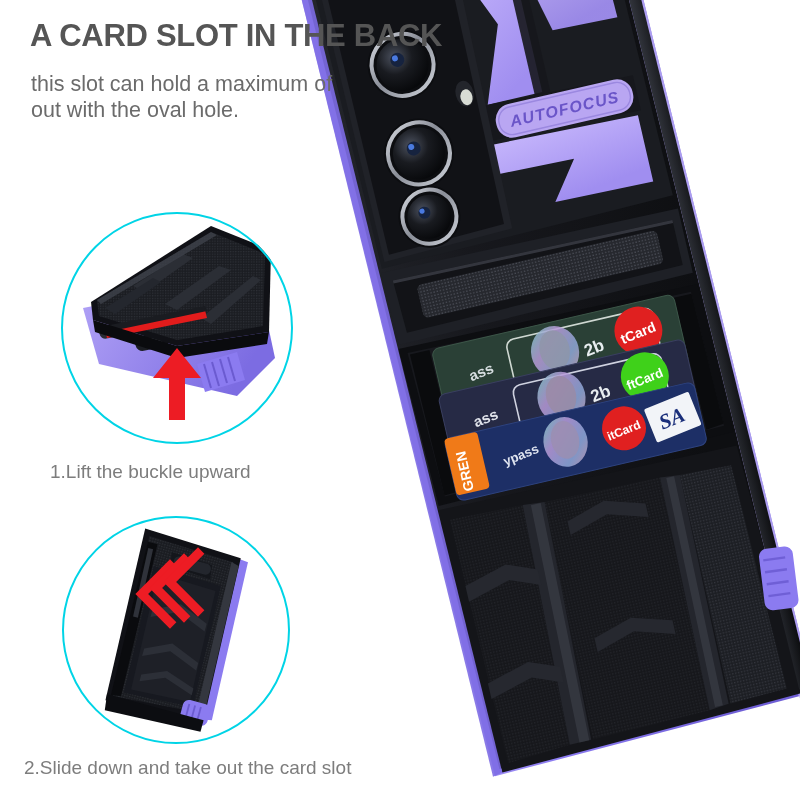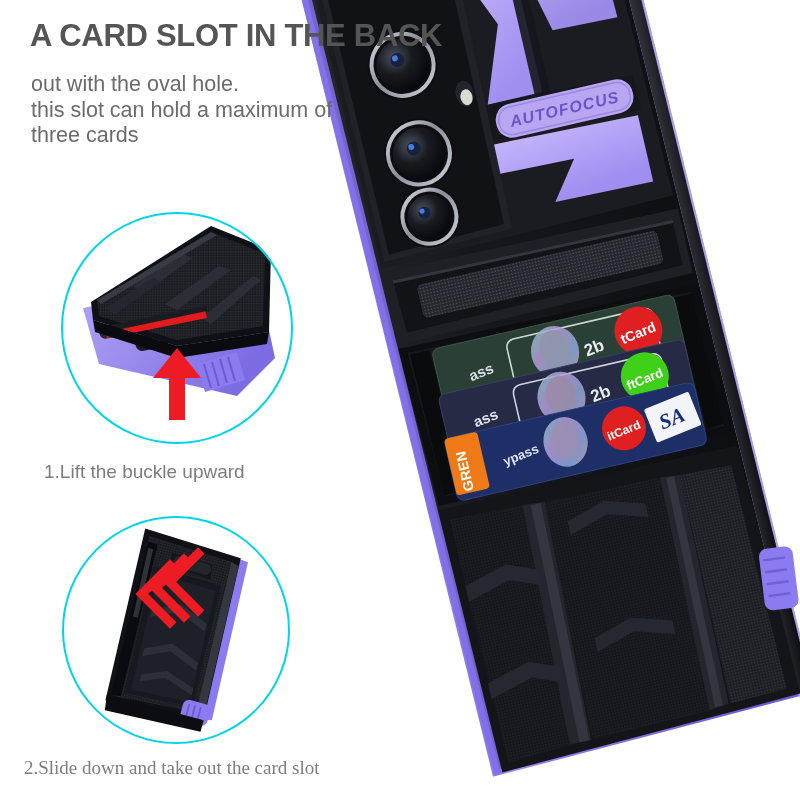--- a/index.html
+++ b/index.html
@@ -44,22 +44,22 @@
     color: #6b6b6b;
   }
   .subcopy div { white-space: nowrap; }
 
   .step-caption {
     position: absolute;
     font-size: 19px;
     color: #7d7d7d;
     white-space: nowrap;
   }
-  #cap1 { left: 44px; top: 461px; text-align: center; }
-  #cap2 { left: 24px; top: 757px; font-family: Liberation Serif, serif; }
+  #cap1 { left: 50px; top: 461px; text-align: center; }
+  #cap2 { left: 24px; top: 757px; }
 
   
   .inset {
     position: absolute;
     border-radius: 50%;
     border: 2px solid #00d4e6;
     box-sizing: border-box;
   }
   #inset1 { left: 61px; top: 212px; width: 232px; height: 232px; }
   #inset2 { left: 62px; top: 516px; width: 228px; height: 228px; }
@@ -382,21 +382,20 @@
         <path d="M 102 52 L 102 92 L 142 92" transform="rotate(45 122 72)"></path>
         <path d="M 116 46 L 116 86 L 156 86" transform="rotate(45 136 66)"></path>
       </g>
     </svg>
   </div>
   <div class="inset" id="inset2"></div>
 
   <div class="headline">A CARD SLOT IN THE BACK</div>
 
   <div class="subcopy">
+    <div>this slot can hold a maximum of</div>
     <div>out with the oval hole.</div>
-    <div>this slot can hold a maximum of</div>
-    <div>three cards</div>
   </div>
 
   <div class="step-caption" id="cap1">1.Lift the buckle upward</div>
   <div class="step-caption" id="cap2">2.Slide down and take out the card slot</div>
 
 </div>
 
 </body></html>

